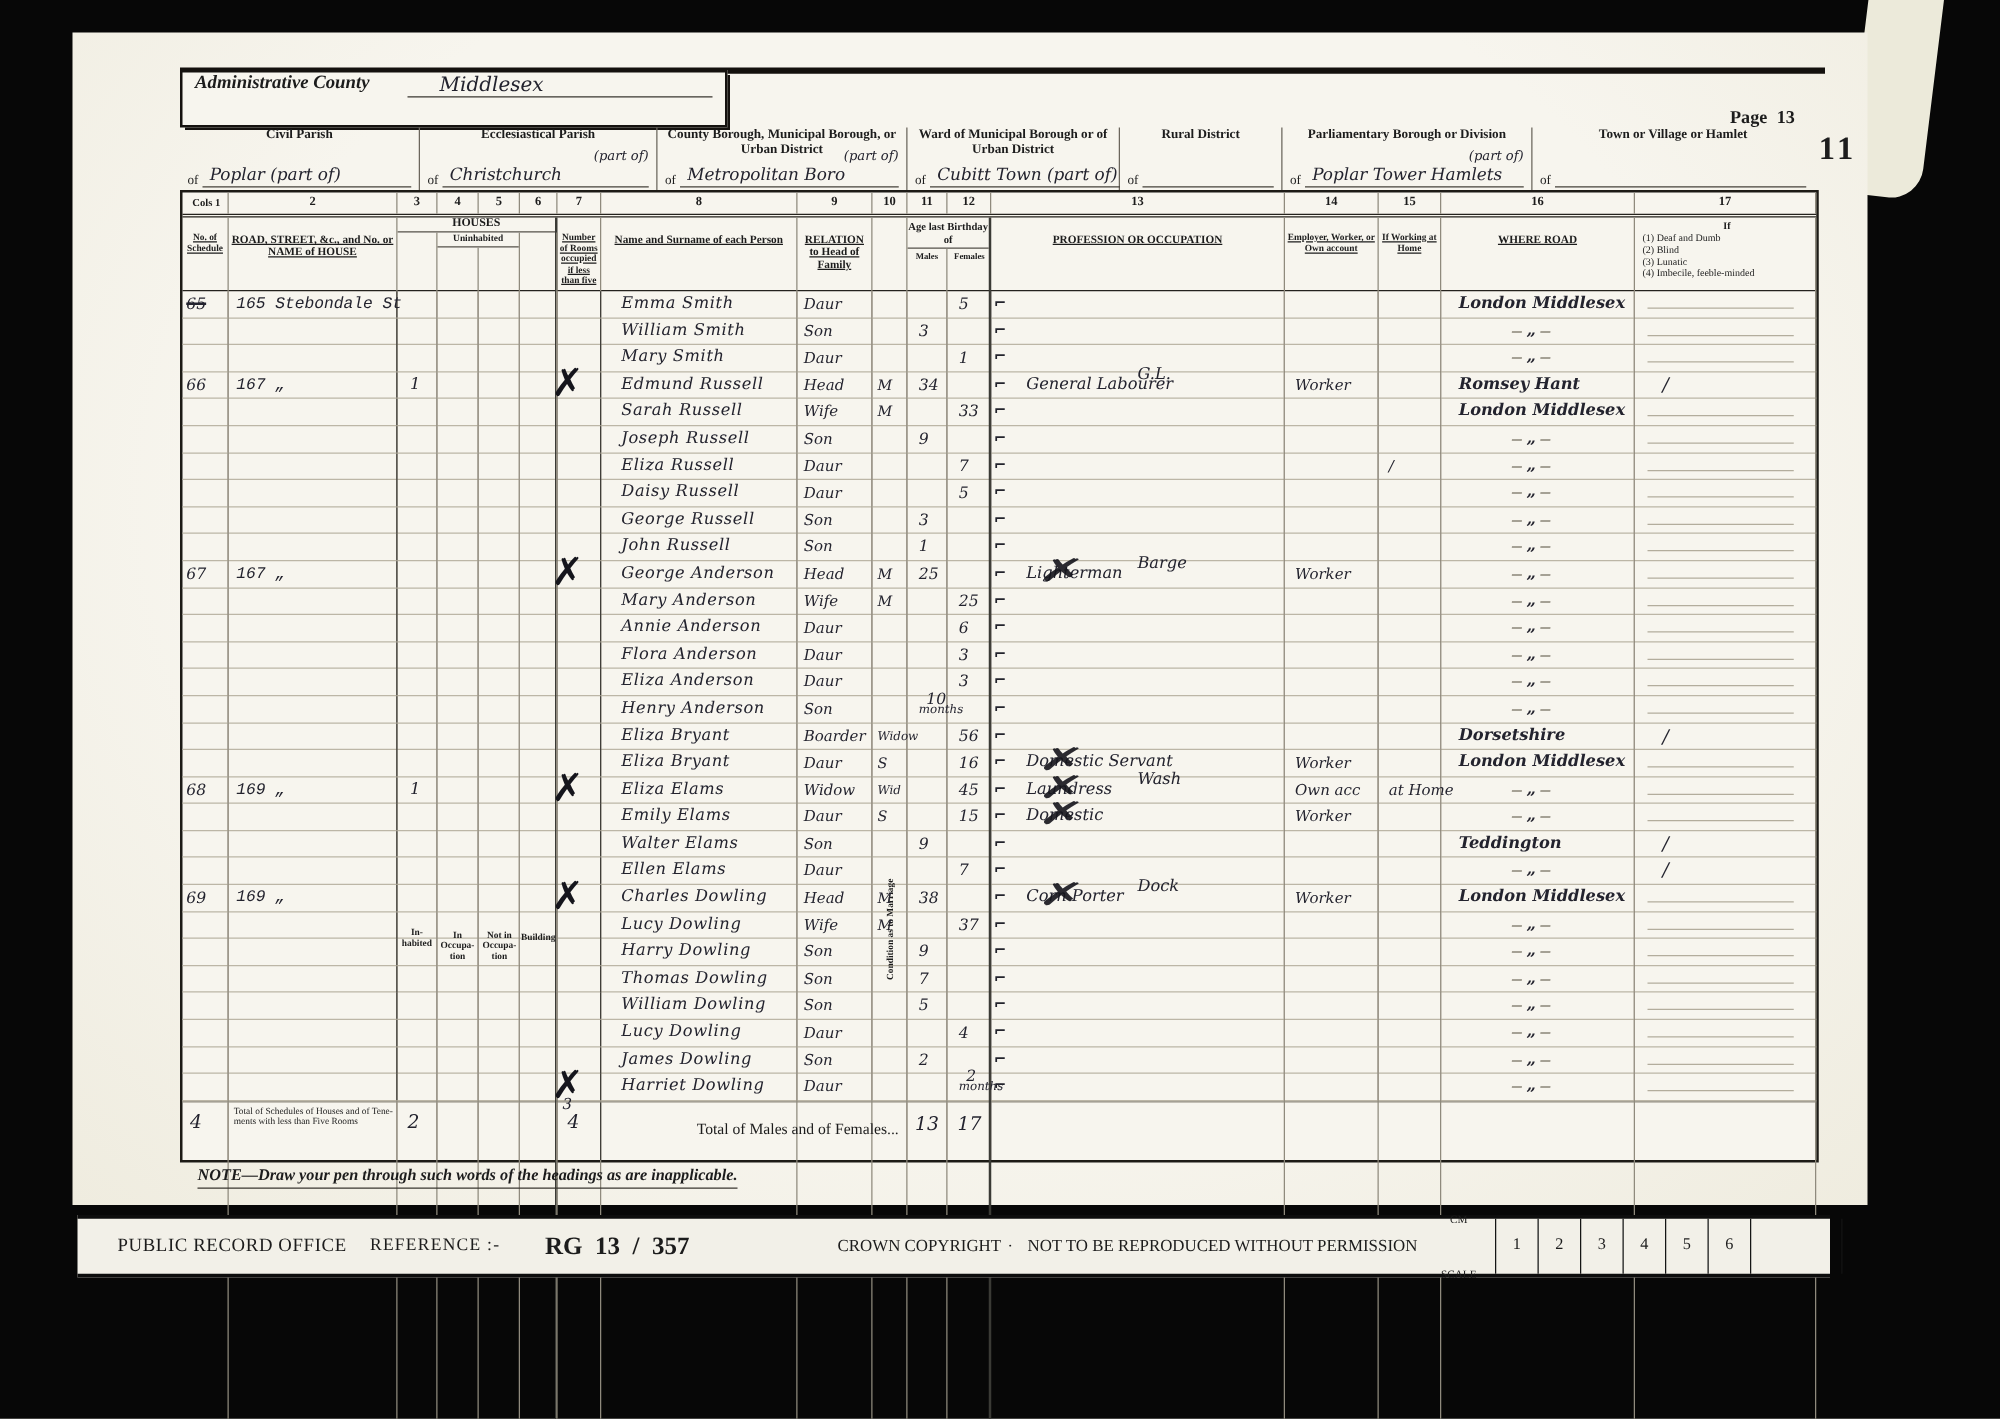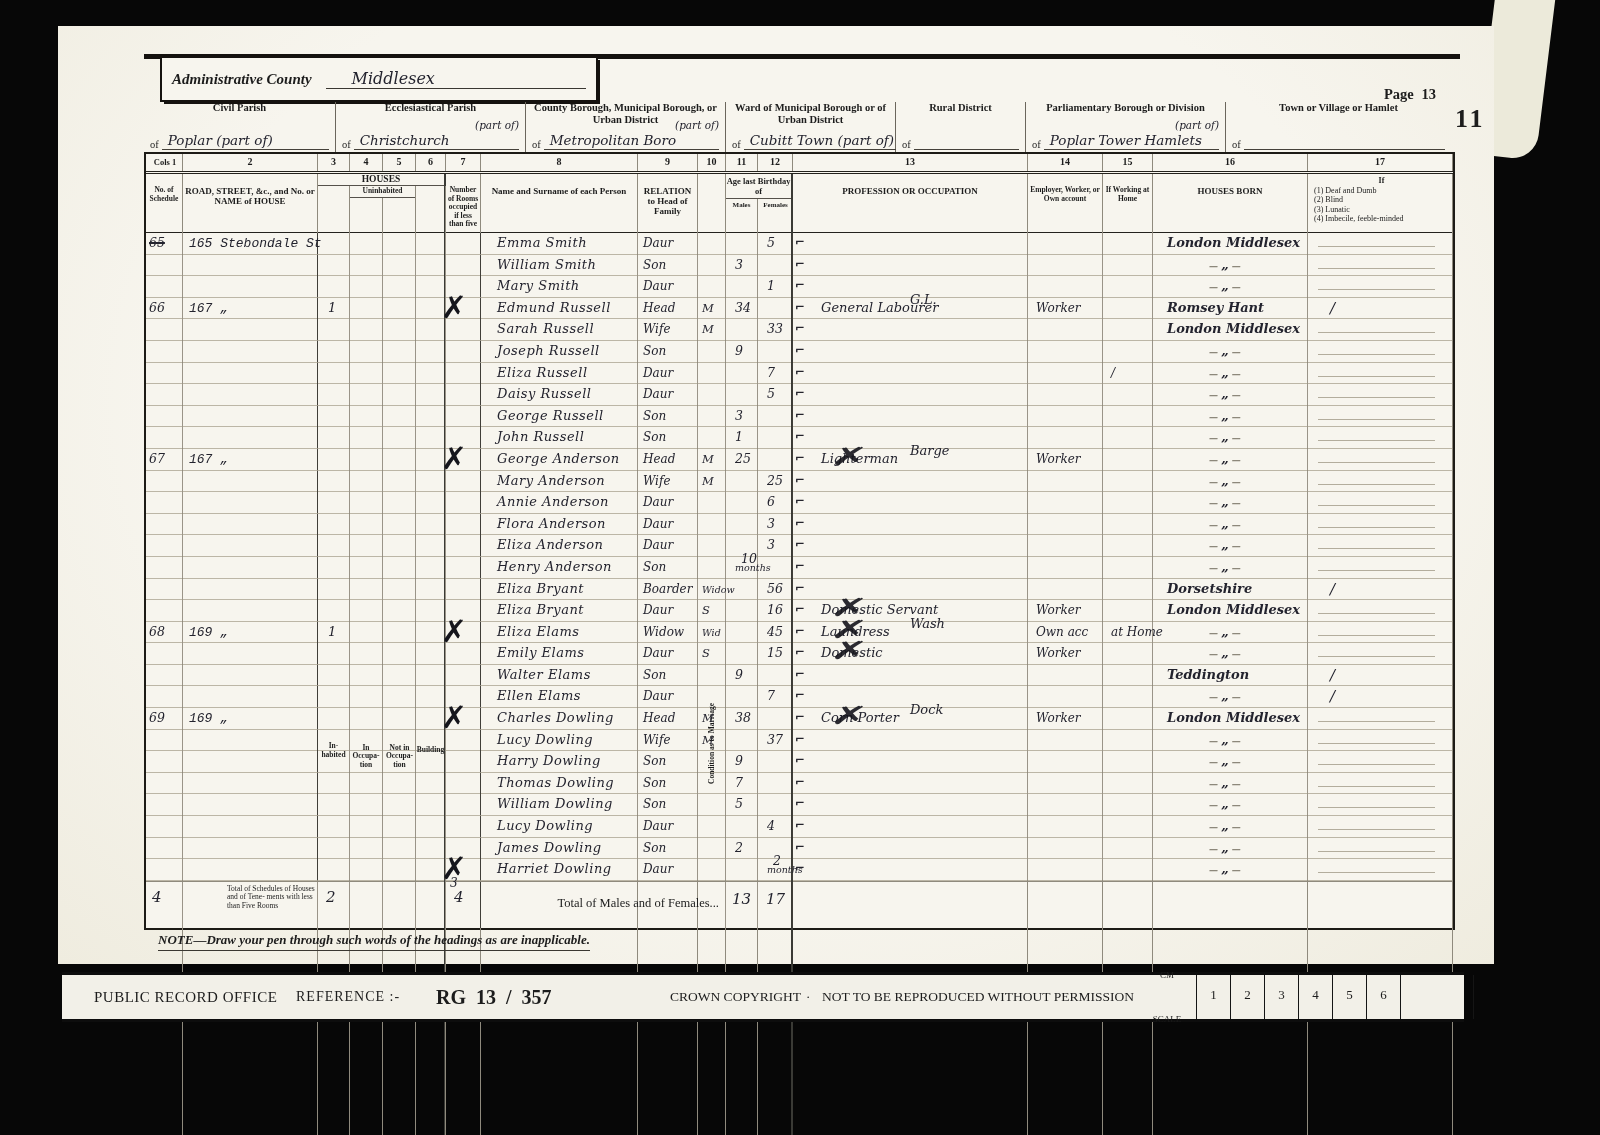--- a/index.html
+++ b/index.html
@@ -9,22 +9,22 @@
   .hw{font-family:"DejaVu Serif",serif;font-style:italic;color:#23232e;}
   
   .corner-tab{position:absolute;left:1486px;top:-12px;width:60px;height:170px;background:#eceada;
               transform:rotate(7deg);border-radius:0 0 26px 18px;}
   .paper{position:absolute;left:58px;top:26px;width:1436px;height:938px;
          background:radial-gradient(ellipse at 50% 40%, #f7f5ee 60%, #efecdf 100%);z-index:1;}
   .stamp{position:absolute;left:1455px;top:104px;z-index:2;font:700 26px "Liberation Serif",serif;
          letter-spacing:3px;color:#1d1d1d;}
   .topbar{position:absolute;left:86px;right:34px;top:28px;height:5px;background:#14110e;}
   
-  .admin-box{position:absolute;left:102px;top:30px;width:414px;height:42px;background:#f7f5ee;
-             border:2px solid #15120f;box-shadow:3px 3px 0 -1px #15120f;display:flex;align-items:center;padding:0 10px;}
+  .admin-box{position:absolute;left:86px;top:30px;width:414px;height:42px;background:#f7f5ee;
+             border:2px solid #15120f;box-shadow:3px 3px 0 -1px #15120f;display:flex;align-items:flex-start;padding:0 10px;gap:16px;}
   .admin-box .lbl{font:700 italic 15px "Liberation Serif",serif;white-space:nowrap;}
   .admin-box .val{flex:1;margin-left:14px;border-bottom:1.4px solid #3a3731;font-size:16px;padding-left:26px;white-space:nowrap;}
   .situate{position:absolute;left:620px;top:54px;font:700 15.5px "Liberation Serif",serif;word-spacing:7px;white-space:nowrap;}
   .pageno{position:absolute;left:1326px;top:60px;font:700 14.5px "Liberation Serif",serif;word-spacing:4px;}
   .districts{position:absolute;left:86px;top:76px;width:1307px;height:50px;display:grid;
              grid-template-columns:192px 190px 200px 170px 130px 200px 225px;}
   .dist{position:relative;border-right:1px solid #6b665c;padding:0 6px;display:flex;flex-direction:column;}
   .dist:last-child{border-right:none;}
   .dist .dlabel{font:700 10.5px/11.5px "Liberation Serif",serif;text-align:center;}
   .dist .dvrow{display:flex;align-items:flex-end;margin-top:auto;padding-bottom:2px;position:relative;}
@@ -34,21 +34,21 @@
   
   .census{position:absolute;left:86px;top:126px;width:1307px;border:2.5px solid #1d1b16;background:#f7f5ee;}
   .colnums,.trow{display:grid;grid-template-columns:37px 135px 32px 33px 33px 30px 35px 157px 60px 28px 32px 35px 235px 75px 50px 155px 145px;}
   .thead{display:grid;grid-template-columns:37px 135px 128px 35px 157px 60px 28px 67px 235px 75px 50px 155px 145px;height:58px;border-bottom:1.6px solid #24221d;}
   .colnums{height:17px;border-bottom:3px double #24221d;}
   .cn{border-right:1px solid #8f8a7d;text-align:center;font:700 10px/16px "Liberation Serif",serif;}
   .cn-first{font-size:8.5px;text-align:center;padding-left:2px;}
   .hc{border-right:1px solid #8f8a7d;position:relative;text-align:center;padding:2px 1px;
       font:700 9px/10px "Liberation Serif",serif;}
   .tiny{font:700 7.5px/8.5px "Liberation Serif",serif;}
-  .hc .mid{position:relative;top:10px;}
+  .hc .mid{position:relative;top:10px;text-decoration:underline;}
   .hgrp{border-right:2px solid #3a3a35;display:flex;flex-direction:column;font-family:"Liberation Serif",serif;}
   .hg-title{font:700 9.5px/11px "Liberation Serif",serif;text-align:center;border-bottom:1px solid #55514a;}
   .hg-cols{flex:1;display:grid;grid-template-columns:32px 66px 30px;}
   .hg-c{border-right:1px solid #8f8a7d;display:flex;align-items:center;justify-content:center;text-align:center;}
   .hg-un{border-right:1px solid #8f8a7d;display:flex;flex-direction:column;}
   .hg-un-t{text-align:center;border-bottom:1px solid #55514a;padding:1px 0;}
   .hg-un-cols{flex:1;display:grid;grid-template-columns:33px 33px;}
   .hg-un-cols span{border-right:1px solid #8f8a7d;display:flex;align-items:center;justify-content:center;text-align:center;}
   .hg-un-cols span:last-child{border-right:none;}
   .agrp{border-right:2px solid #3a3a35;display:flex;flex-direction:column;}
@@ -87,21 +87,21 @@
   .trow .col-prof::before{content:"⌐";position:absolute;left:2px;top:2px;font:700 12px "DejaVu Sans",sans-serif;color:#23232c;}
   .trow .col-inf:empty::after{content:"";display:block;margin:13px 18px 0 10px;border-top:1px solid #b3ad9d;}
   .ditto::before{content:"—\00a0";color:#8d887b;font-size:9px;}
   .ditto::after{content:"\00a0—";color:#8d887b;font-size:9px;}
   .col-born .ditto{padding-left:56px !important;}
   
   .sumrow{display:grid;grid-template-columns:37px 135px 32px 33px 33px 30px 35px 245px 32px 35px 660px;height:46px;border-top:.5px solid #8f8a7d;}
   .scell{border-right:1px solid #9a9488;position:relative;box-sizing:border-box;}
   .scell.thick{border-right-width:1.8px;border-right-color:#403e38;}
   .scell:last-child{border-right:none;}
-  .sum-houses{font:400 7.5px/8.6px "Liberation Serif",serif;padding:3px 2px 0 4px;margin-left:40px;}
+  .sum-houses{font:400 7.5px/8.6px "Liberation Serif",serif;padding:3px 2px 0 4px;}
   .sum-total{font:400 12.5px "Liberation Serif",serif;text-align:right;padding:14px 6px 0 0;}
   .sumrow .hw{font-size:15px;}
   .sum-sch{padding:6px 0 0 6px;}
   .sum-inh{padding:6px 0 0 8px;}
   .sum-rms{padding:6px 0 0 8px;position:relative;}
   .sum-rms .anno{left:4px;top:-4px;font-size:12px;}
   .sum-m{padding:8px 0 0 6px;}
   .sum-f{padding:8px 0 0 8px;}
   .note{position:absolute;left:100px;top:906px;font:italic 700 13px "Liberation Serif",serif;
         border-bottom:1px solid #3a3731;padding-bottom:2px;}
@@ -240,21 +240,21 @@
       <div class="agrp">
         <div class="ag-t">Age last Birthday of</div>
         <div class="ag-cols">
             <span>Males</span>
             <span>Females</span>
           </div>
       </div>
       <div class="hc"><span class="mid">PROFESSION OR OCCUPATION</span></div>
       <div class="hc tiny"><span class="mid">Employer, Worker, or Own account</span></div>
       <div class="hc tiny"><span class="mid">If Working at Home</span></div>
-      <div class="hc"><span class="mid">HOUSES BORN</span></div>
+      <div class="hc"><span class="mid">WHERE ROAD</span></div>
       <div class="hc">
         <div class="inf-list inf-if">If</div>
         <div class="inf-list">(1) Deaf and Dumb</div>
         <div class="inf-list">(2) Blind</div>
         <div class="inf-list">(3) Lunatic</div>
         <div class="inf-list">(4) Imbecile, feeble-minded</div>
       </div>
     </div>
 
     <div id="tbody">

